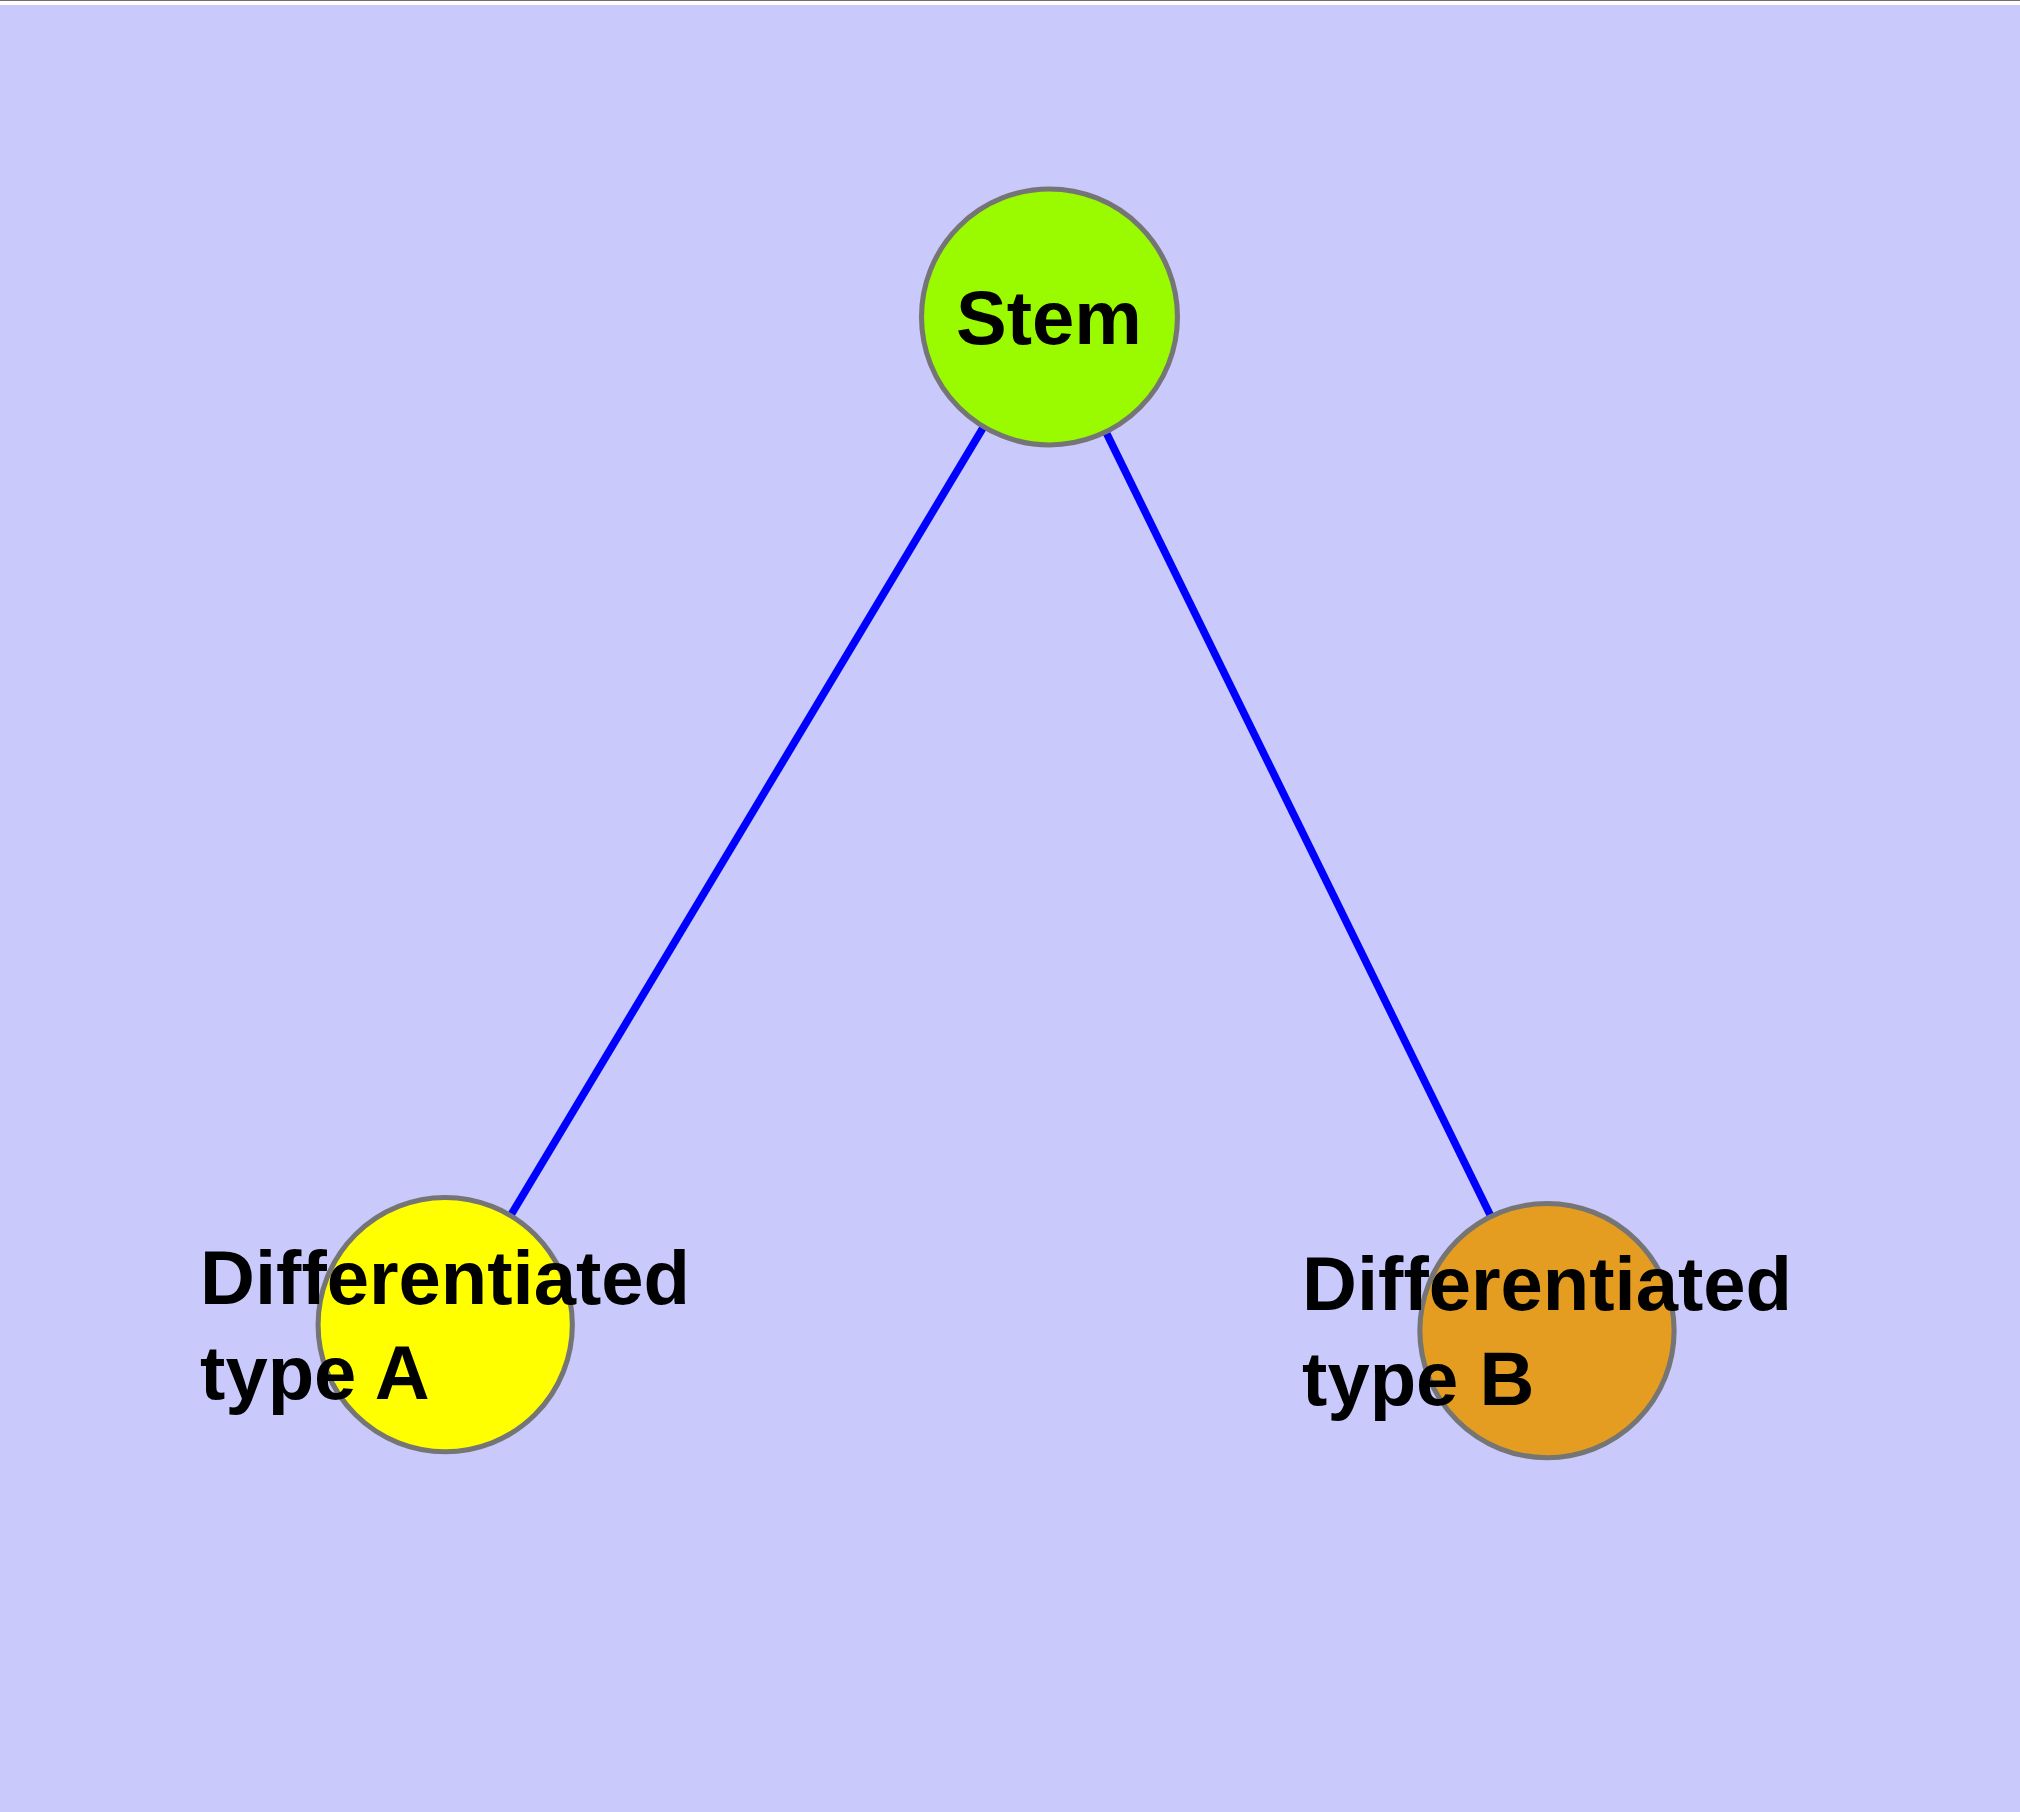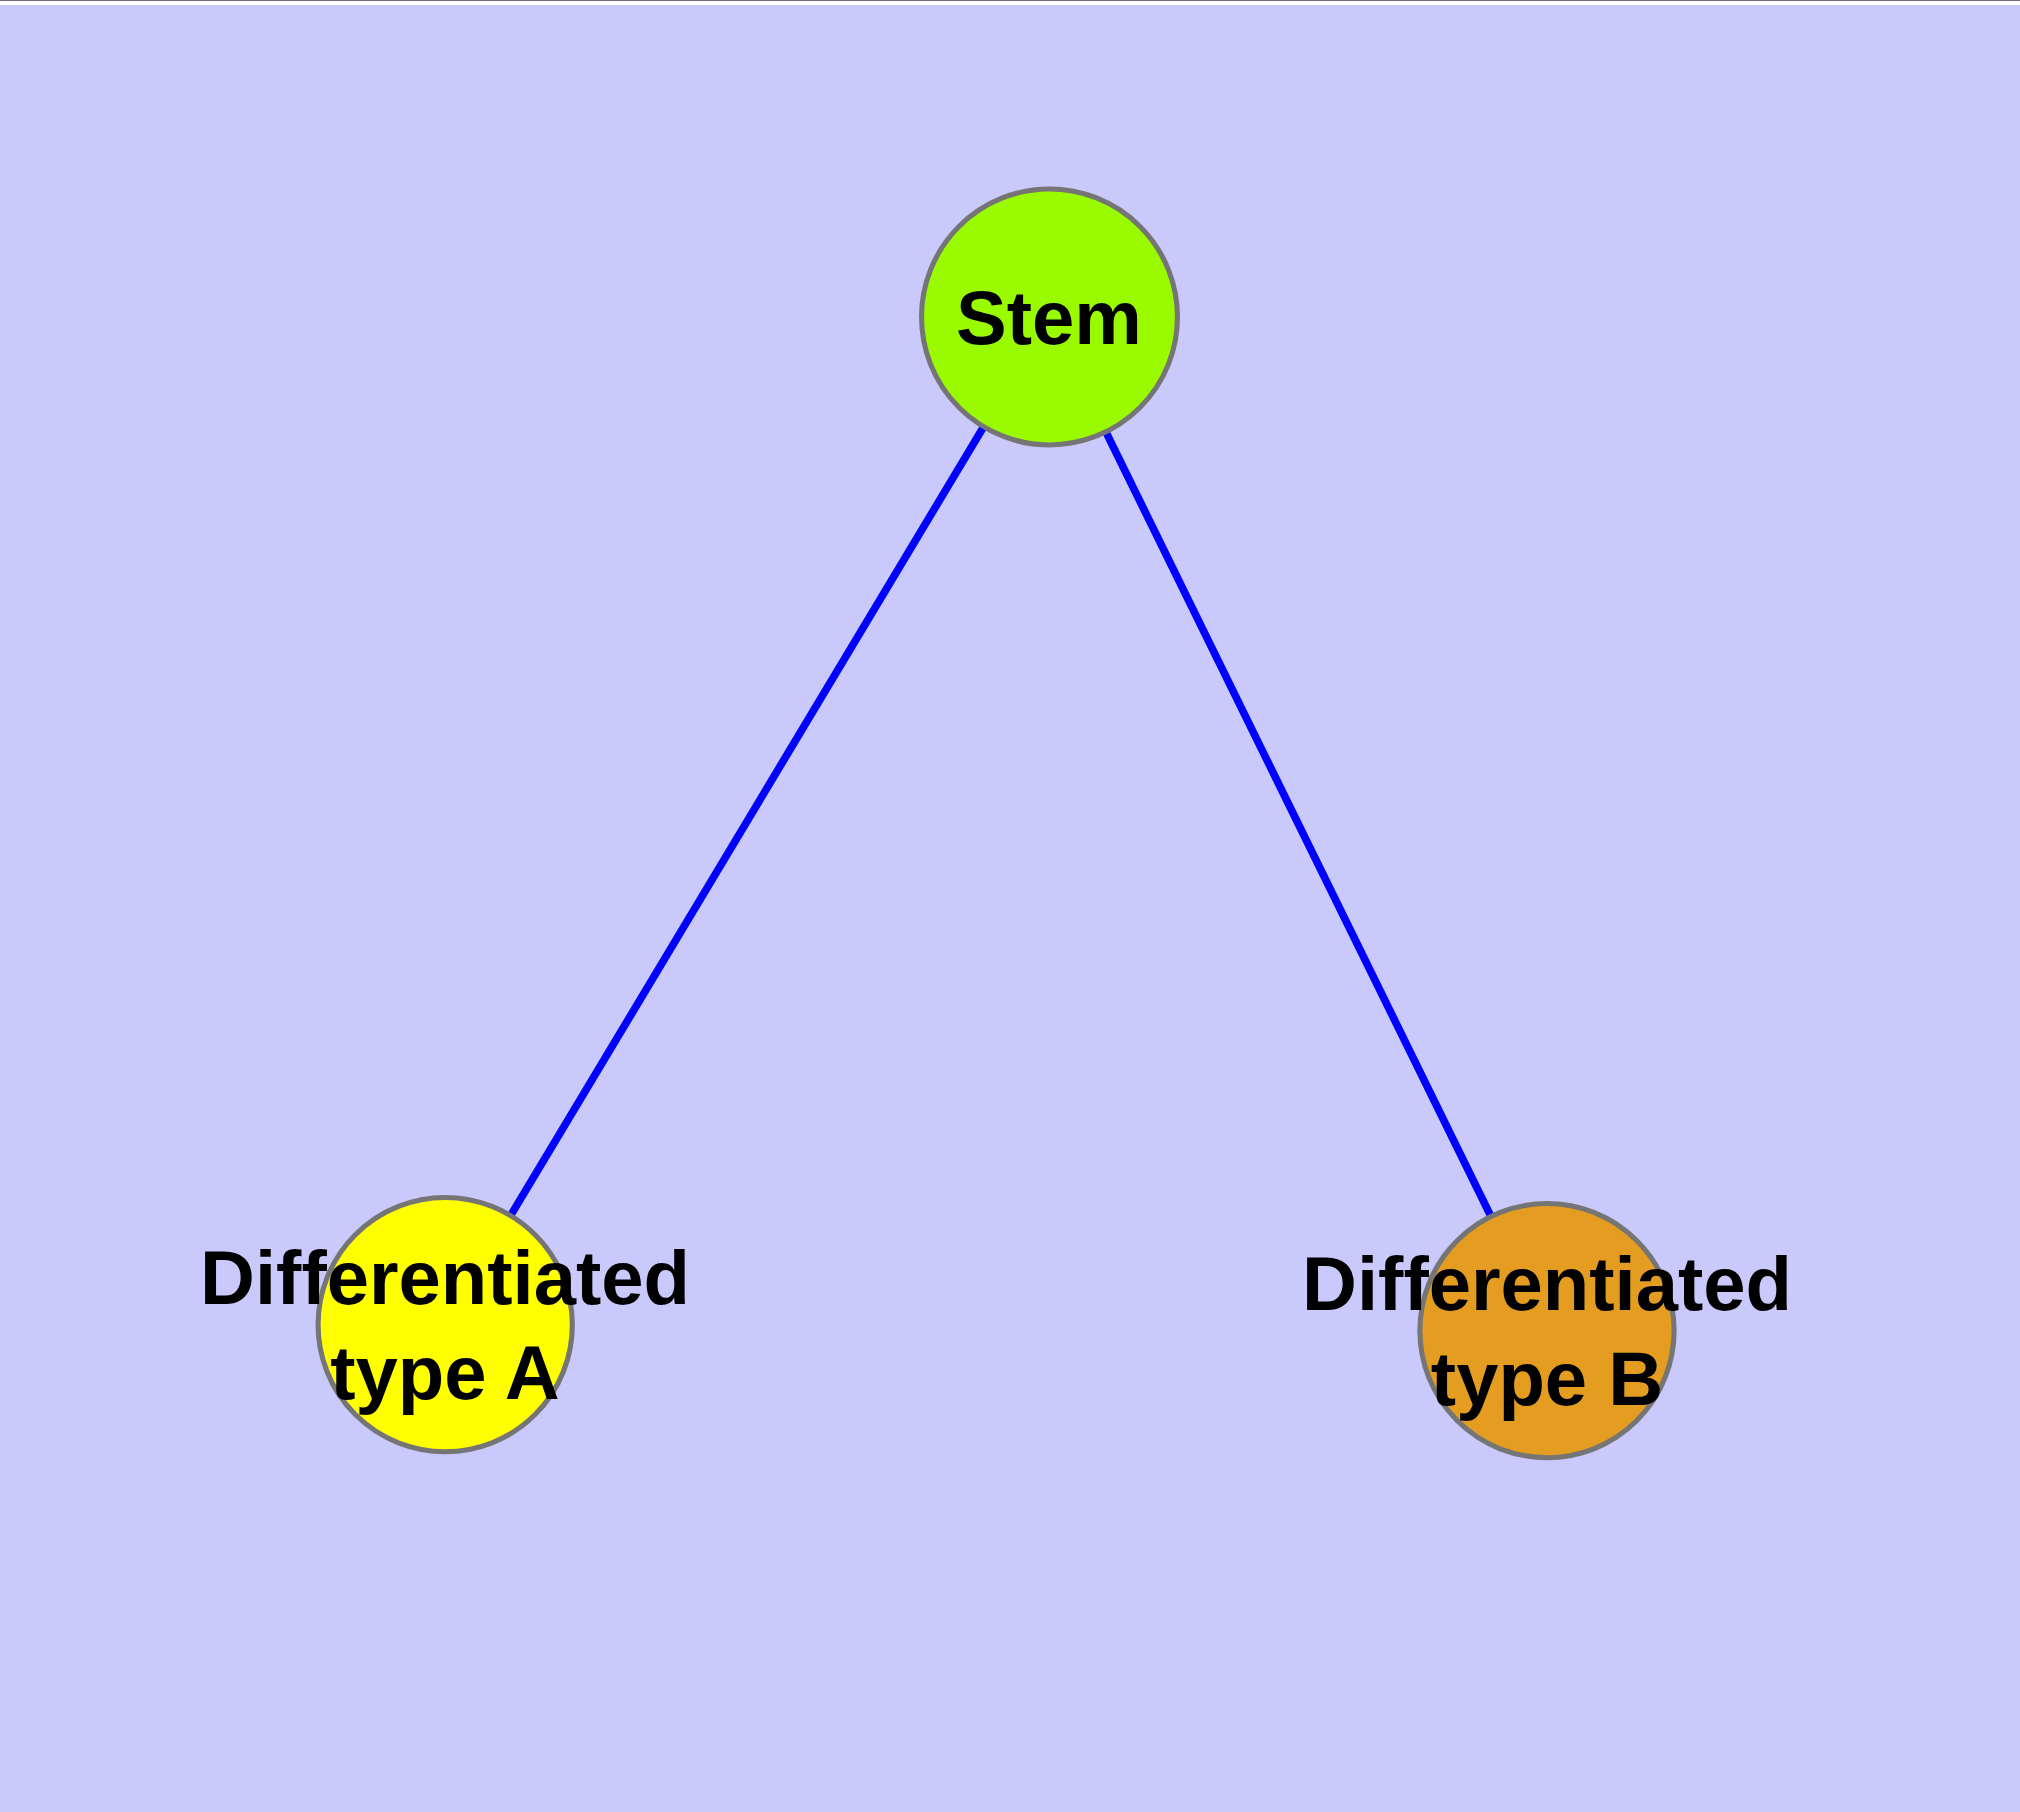--- a/index.html
+++ b/index.html
@@ -33,21 +33,21 @@
     z-index: 1;
   }
   .node-label {
     position: absolute;
     transform: translate(-50%, -50%);
     z-index: 2;
     color: #000000;
     font-weight: bold;
     font-size: 76px;
     line-height: 1.25;
-    text-align: center;
+    text-align: left;
     white-space: pre-line;
     letter-spacing: 0px;
   }
 </style>
 </head>
 <body>
 
 <div class="canvas">
 
   <div class="top-edge-artifact"></div>

